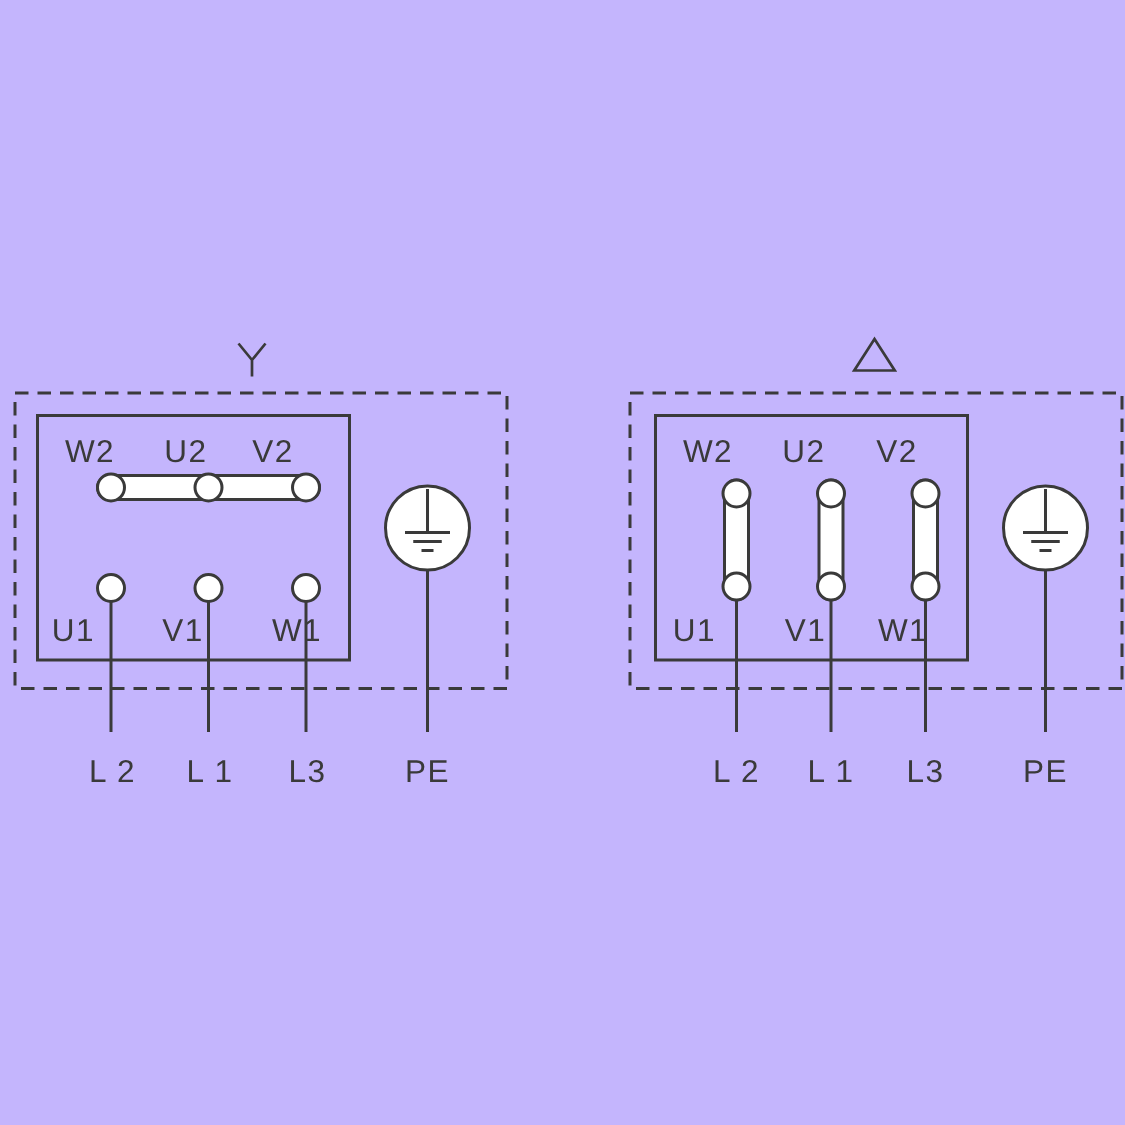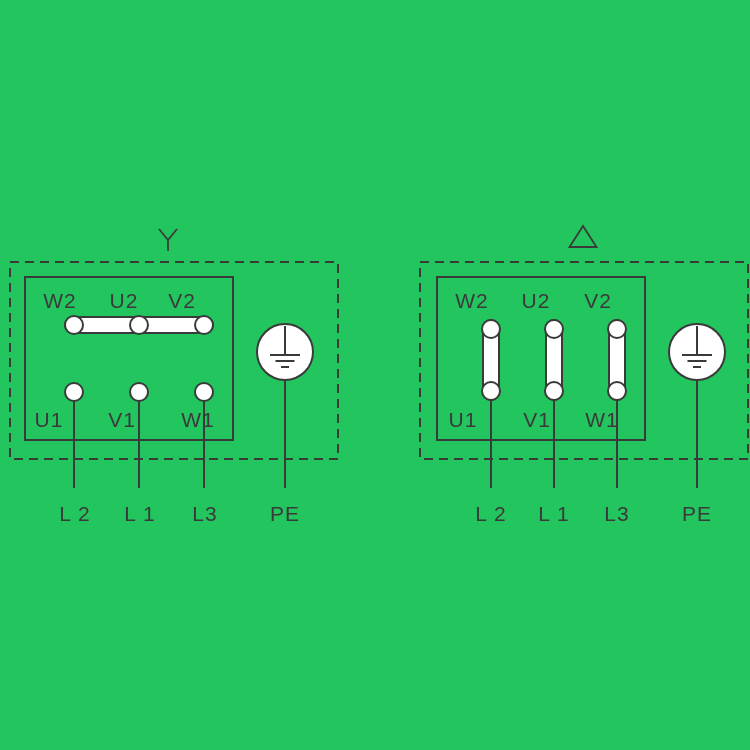--- a/index.html
+++ b/index.html
@@ -4,21 +4,21 @@
 <style>
   * { margin: 0; padding: 0; box-sizing: border-box; }
   html, body {
     width: 750px; height: 750px;
     background: #ffffff;
     font-family: "Liberation Sans", sans-serif;
   }
   .stage {
     position: relative;
     width: 750px; height: 750px;
-    background: #22c55e;
+    background: #c4b5fd;
     text-decoration: underline;
   }
   svg { display: block; }
   .stroke {
     stroke: var(--ink, #3a3a3a);
     stroke-width: 2;
     fill: none;
   }
   .thin { stroke-width: 1.8; }
   .fillwhite { fill: #ffffff; }

